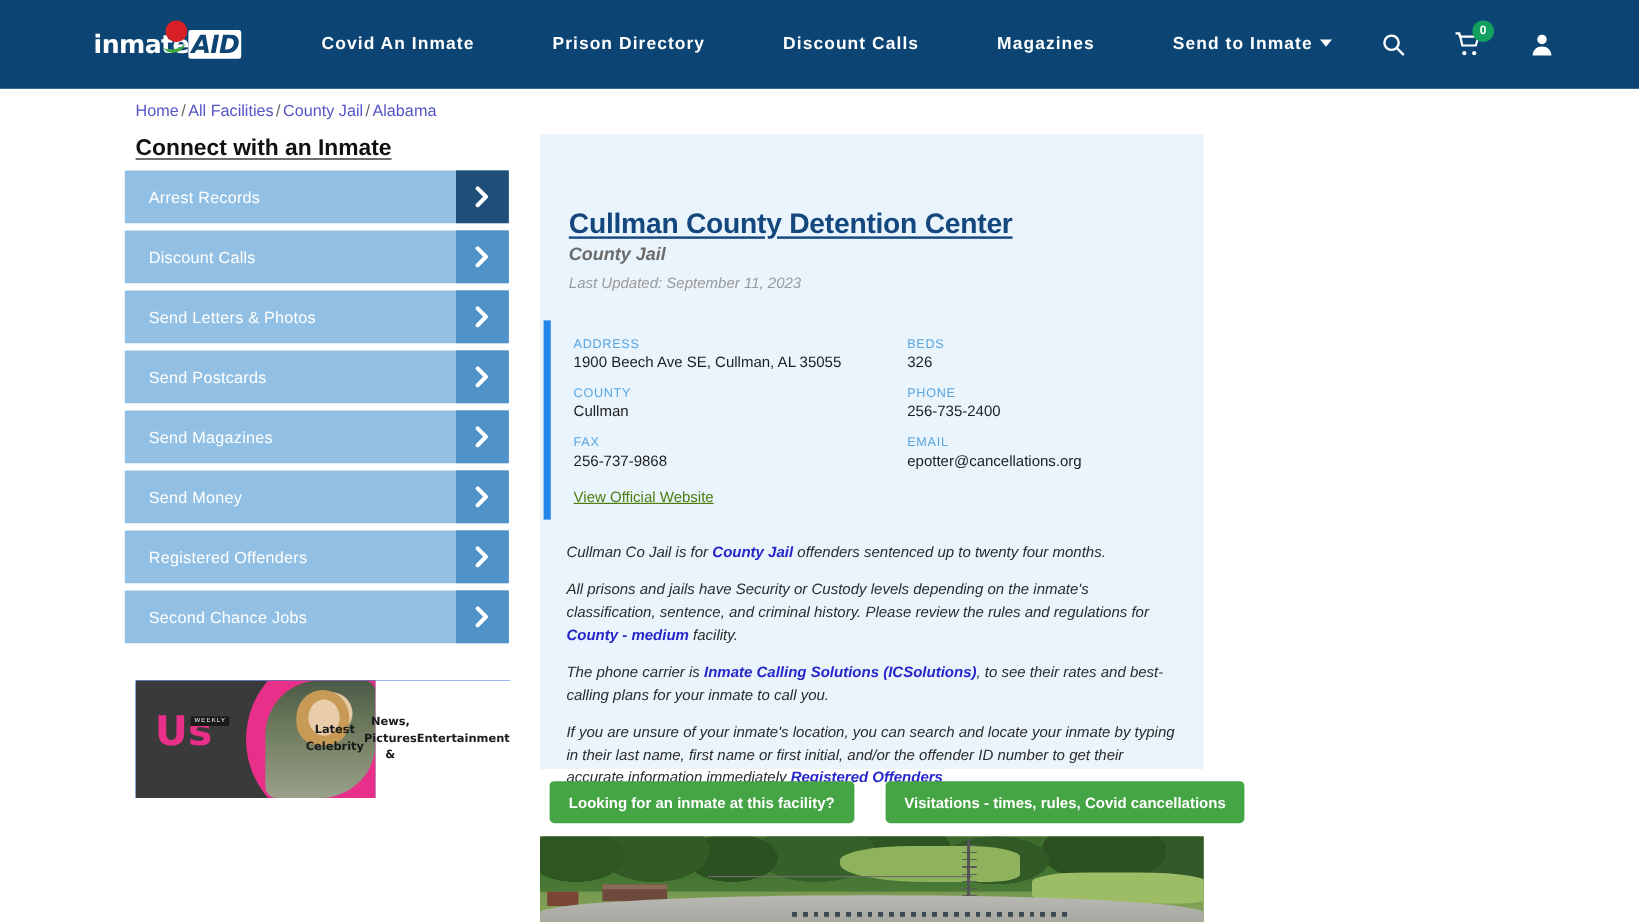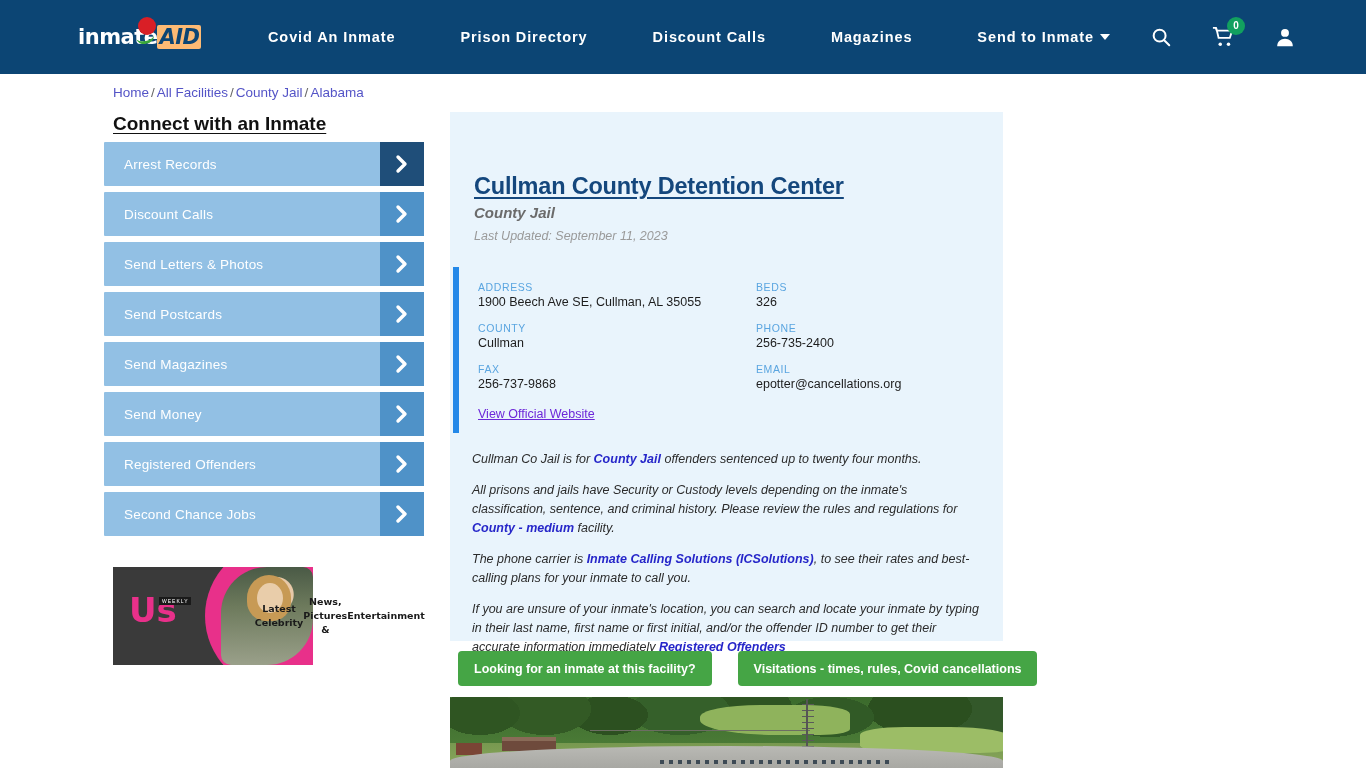--- a/index.html
+++ b/index.html
@@ -22,21 +22,21 @@
   .logo-wrap {
     position: absolute; left: 78px; top: 21px;
     width: 110px; height: 32px;
   }
   .logo-text {
     font-size: 21px; font-weight: bold; color: #ffffff;
     letter-spacing: -0.5px; line-height: 32px;
     font-family: "DejaVu Sans", sans-serif;
   }
   .logo-aid {
-    background: #fdba74; color: #0c4574;
+    background: #ffffff; color: #0c4574;
     padding: 0 2px; border-radius: 2px;
     font-style: italic;
   }
   .logo-dot {
     position: absolute; left: 60px; top: -4px;
     width: 18px; height: 18px; border-radius: 50%;
     background: #d91f26;
   }
   .logo-swoosh {
     position: absolute; left: 58px; top: 9px;
@@ -212,21 +212,21 @@
   }
   .info-label {
     font-size: 10.5px; color: #5aa5e0;
     letter-spacing: 0.6px; text-transform: uppercase;
   }
   .info-value {
     margin-top: 2px; font-size: 12.5px; color: #1d1d1d;
   }
   .info-link {
     display: inline-block; margin-top: 16px;
-    font-size: 12.5px; color: #6d28d9;
+    font-size: 12.5px; color: #4d7c0f;
     text-decoration: underline; cursor: pointer;
   }
 
   .desc { padding: 6px 24px 0 22px; }
   .desc p {
     margin: 0 0 12px 0; font-size: 12.5px; font-style: italic;
     color: #2b2b2b; line-height: 1.52;
   }
   .desc a {
     color: #2626c9; font-weight: bold; text-decoration: none;

